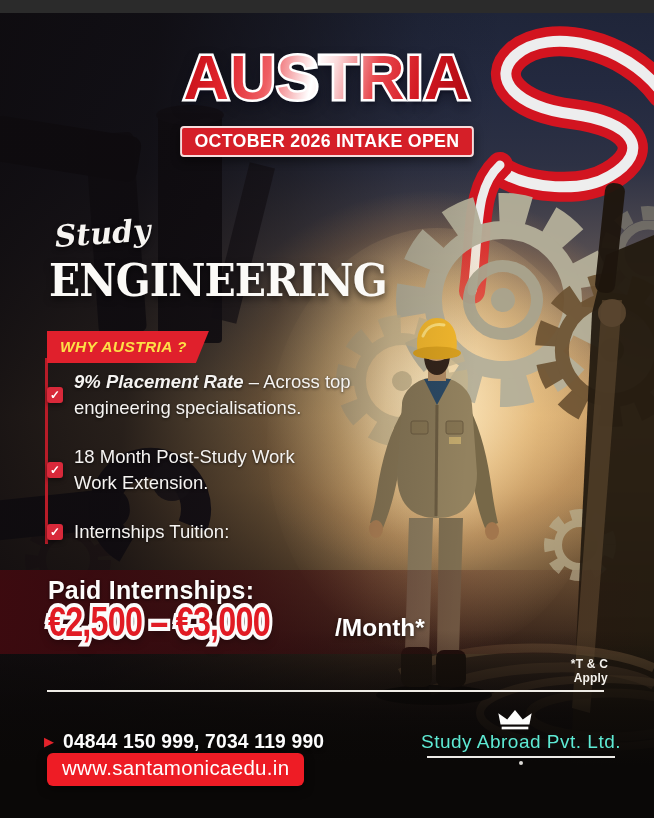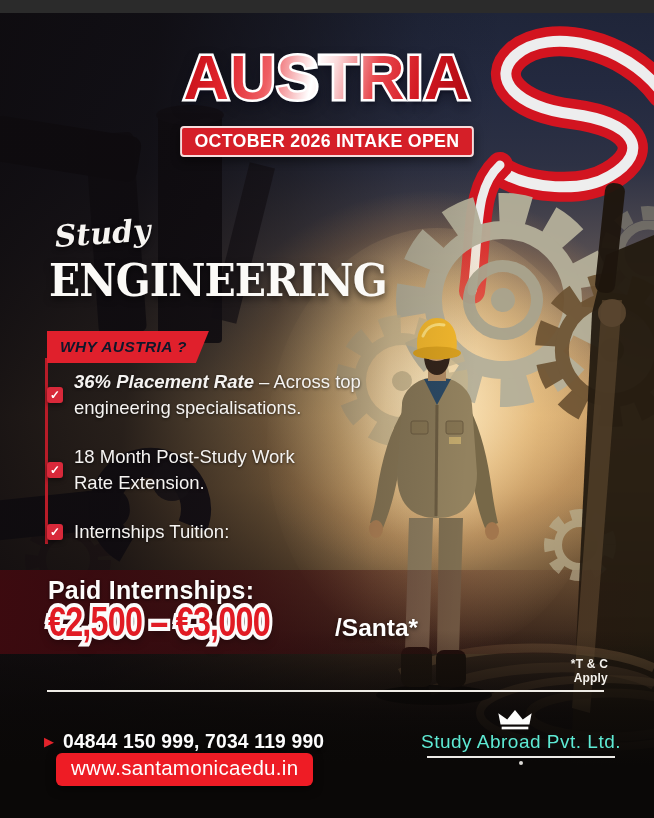--- a/index.html
+++ b/index.html
@@ -65,21 +65,21 @@
   .study-label{left:56px;top:219px;z-index:10;color:#f7f5f2;
     font-family:"DejaVu Serif",serif;font-style:italic;font-weight:bold;
     font-size:30px;transform:rotate(-4deg);transform-origin:left bottom;
     text-shadow:0 2px 5px rgba(0,0,0,.6);}
   .program-title{left:49px;top:254px;z-index:10;color:#fbfaf7;
     font-family:"DejaVu Serif",serif;font-weight:bold;font-size:41px;
     letter-spacing:-1px;transform:scaleY(1.1);transform-origin:left top;
     text-shadow:0 3px 7px rgba(0,0,0,.55);}
 
   
-  .why-badge{left:47px;top:331px;z-index:10;background:#e0202c;color:#0f172a;
+  .why-badge{left:47px;top:331px;z-index:10;background:#e0202c;color:#fde047;
     font-weight:bold;font-style:italic;font-size:15.5px;letter-spacing:.4px;
     padding:7px 22px 7px 13px;
     clip-path:polygon(0 0,100% 0,calc(100% - 13px) 100%,0 100%);
     box-shadow:0 3px 8px rgba(0,0,0,.4);}
   .red-line{left:45px;top:358px;width:3px;height:186px;background:#b71c28;z-index:9;}
   .bullets{left:47px;top:369px;width:330px;z-index:10;}
   .bullet-row{display:flex;align-items:center;gap:11px;margin-bottom:24px;}
   .check{flex:none;width:16px;height:16px;border-radius:3px;background:#d8293a;
     color:#fff;font-size:12px;font-weight:bold;line-height:16px;text-align:center;
     box-shadow:0 2px 5px rgba(0,0,0,.45);}
@@ -108,21 +108,21 @@
   .divider{left:47px;top:690px;width:557px;height:2px;background:#efece6;z-index:10;}
   .tnc{left:540px;top:657px;width:68px;text-align:right;color:#f4f1ec;
     font-size:12px;font-weight:bold;z-index:10;letter-spacing:.2px;}
 
   
   .phone-row{left:44px;top:729px;z-index:10;display:flex;align-items:center;gap:9px;}
   .phone-pointer{color:#e3232b;font-size:13px;line-height:1;}
   .phone-text{color:#fdfdfd;font-weight:bold;font-size:20.5px;letter-spacing:.2px;
     transform:scaleX(.94);transform-origin:left center;white-space:nowrap;
     text-shadow:0 2px 4px rgba(0,0,0,.6);}
-  .site-pill{left:56px;top:753px;z-index:10;background:#ee1c25;color:#fff;
+  .site-pill{left:47px;top:753px;z-index:10;background:#ee1c25;color:#fff;
     border-radius:6px;padding:3px 15px 6px;font-size:20.5px;letter-spacing:.3px;
     box-shadow:0 3px 10px rgba(0,0,0,.5);}
   .brand-logo{left:398px;top:710px;width:246px;text-align:center;z-index:10;color:#fdfdfc;}
   .crown-wrap{margin-left:96px;width:42px;height:20px;}
   .brand-name{font-family:"Liberation Serif",serif;font-weight:bold;font-size:33px;
     letter-spacing:-.5px;line-height:1;white-space:nowrap;
     text-shadow:0 2px 6px rgba(0,0,0,.6);}
   .brand-name sup{font-size:12px;vertical-align:18px;letter-spacing:0;}
   .brand-tagline{font-weight:normal;font-size:19px;letter-spacing:.5px;margin-top:1px;
     color:#5eead4;}
@@ -259,46 +259,46 @@
   <div class="abs study-label">Study</div>
   <div class="abs program-title">ENGINEERING</div>
 
   <div class="abs why-badge">WHY AUSTRIA ?</div>
   <div class="abs red-line"></div>
 
   <div class="abs bullets">
     <div class="bullet-row">
       <span class="check">✓</span>
       <span class="btext">
-        <span class="hl">36% Placement Rate</span>
+        <span class="hl">9% Placement Rate</span>
         <span>– Across top engineering specialisations.</span>
       </span>
     </div>
     <div class="bullet-row">
       <span class="check">✓</span>
       <span class="btext">
         <span class="bline">18 Month Post-Study Work</span>
-        <span class="bline">Rate Extension.</span>
+        <span class="bline">Work Extension.</span>
       </span>
     </div>
     <div class="bullet-row">
       <span class="check">✓</span>
       <span class="btext">
         <span class="bline">Internships Tuition:</span>
       </span>
     </div>
   </div>
 
   <div class="abs paid-label">Paid Internships:</div>
   <div class="abs price-row">
     <span class="price-stack">
       <span class="stroke">€2,500 – €3,000</span>
       <span class="fill">€2,500 – €3,000</span>
     </span>
-    <span class="per-month">/Santa*</span>
+    <span class="per-month">/Month*</span>
   </div>
 
   <div class="abs divider"></div>
   <div class="abs tnc">*T &amp; C Apply</div>
 
   <div class="abs phone-row">
     <span class="phone-pointer">▶</span>
     <span class="phone-text">04844 150 999, 7034 119 990</span>
   </div>
   <div class="abs site-pill">www.santamonicaedu.in</div>

